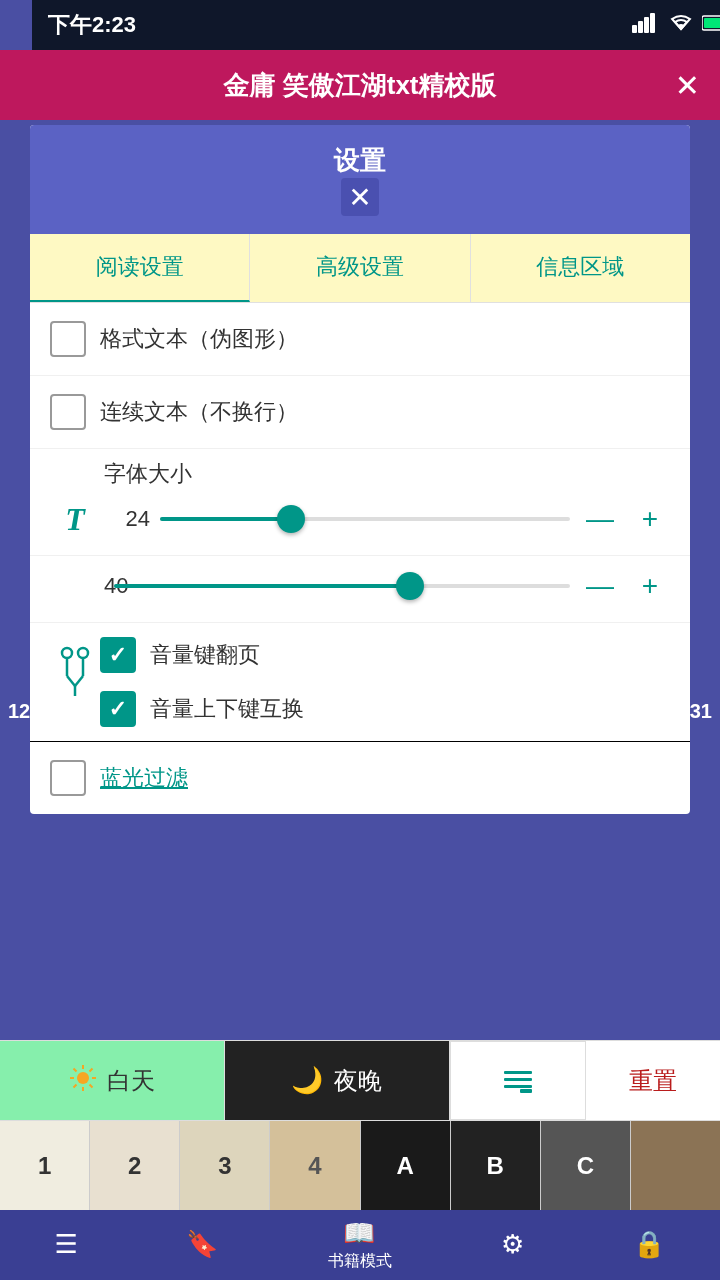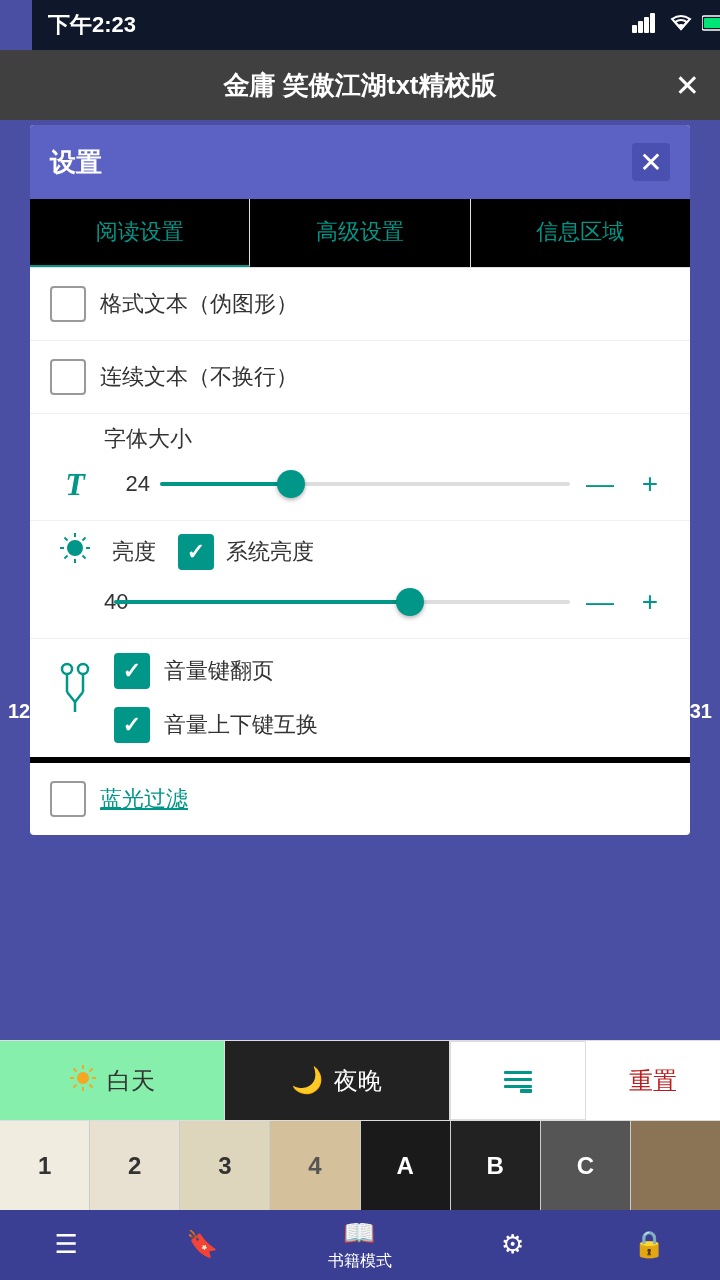--- a/index.html
+++ b/index.html
@@ -34,21 +34,21 @@
       align-items: center;
       gap: 8px;
       color: white;
       font-size: 16px;
     }
 
     
     .title-bar {
       width: 100%;
       height: 70px;
-      background: #404040;
+      background: #be185d;
       display: flex;
       align-items: center;
       justify-content: center;
       position: relative;
     }
     .title-bar-text {
       color: white;
       font-size: 26px;
       font-weight: bold;
     }
@@ -72,20 +72,21 @@
       overflow: hidden;
     }
 
     
     .settings-header {
       background: #5b62c4;
       padding: 18px 20px;
       display: flex;
       align-items: center;
       justify-content: space-between;
+      flex-direction: column;
     }
     .settings-title {
       color: white;
       font-size: 26px;
       font-weight: bold;
     }
     .settings-close {
       color: white;
       font-size: 28px;
       cursor: pointer;
@@ -95,21 +96,21 @@
       display: flex;
       align-items: center;
       justify-content: center;
       border-radius: 4px;
     }
 
     
     .tabs {
       display: flex;
       border-bottom: 1px solid #e0e0e0;
-      background: #000000;
+      background: #fef9c3;
     }
     .tab {
       flex: 1;
       padding: 18px 0;
       text-align: center;
       color: #009688;
       font-size: 22px;
       cursor: pointer;
       border-right: 1px solid #e0e0e0;
     }
@@ -312,23 +313,22 @@
       font-size: 22px;
       color: #333;
       width: 50px;
       padding-left: 54px;
       flex-shrink: 0;
     }
 
     
     .volume-section {
       padding: 14px 20px;
-      border-bottom: 6px solid #000000;
-      display: flex;
-      gap: 14px;
+      border-bottom: 1px solid #000000;
+      display: flex;
       text-align: center;
     }
     .volume-icon {
       color: #009688;
       font-size: 28px;
       width: 50px;
       text-align: center;
       padding-top: 4px;
     }
     .volume-options {
@@ -535,38 +535,20 @@
           <div class="slider-thumb" style="left:calc(32% - 14px)"></div>
         </div>
       </div>
       <div class="ctrl-btn">—</div>
       <div class="ctrl-btn">+</div>
     </div>
   </div>
 
 
   <div class="brightness-section">
-    <div class="brightness-top">
-      <div class="brightness-icon">
-        <svg width="34" height="34" viewBox="0 0 34 34" fill="none" stroke="#009688" stroke-width="2">
-          <circle cx="17" cy="17" r="7" fill="#009688"></circle>
-          <line x1="17" y1="2" x2="17" y2="6"></line>
-          <line x1="17" y1="28" x2="17" y2="32"></line>
-          <line x1="2" y1="17" x2="6" y2="17"></line>
-          <line x1="28" y1="17" x2="32" y2="17"></line>
-          <line x1="6.5" y1="6.5" x2="9.5" y2="9.5"></line>
-          <line x1="24.5" y1="24.5" x2="27.5" y2="27.5"></line>
-          <line x1="27.5" y1="6.5" x2="24.5" y2="9.5"></line>
-          <line x1="9.5" y1="24.5" x2="6.5" y2="27.5"></line>
-        </svg>
-      </div>
-      <span class="brightness-label">亮度</span>
-      <div class="checkbox checked" style="margin-left:10px;"></div>
-      <span class="setting-row-label">系统亮度</span>
-    </div>
     <div class="brightness-controls">
       <span class="brightness-value">40</span>
       <div class="slider-container" style="flex:1;">
         <div class="slider-track">
           <div class="slider-fill" style="width:65%"></div>
           <div class="slider-thumb" style="left:calc(65% - 14px)"></div>
         </div>
       </div>
       <div class="ctrl-btn">—</div>
       <div class="ctrl-btn">+</div>

